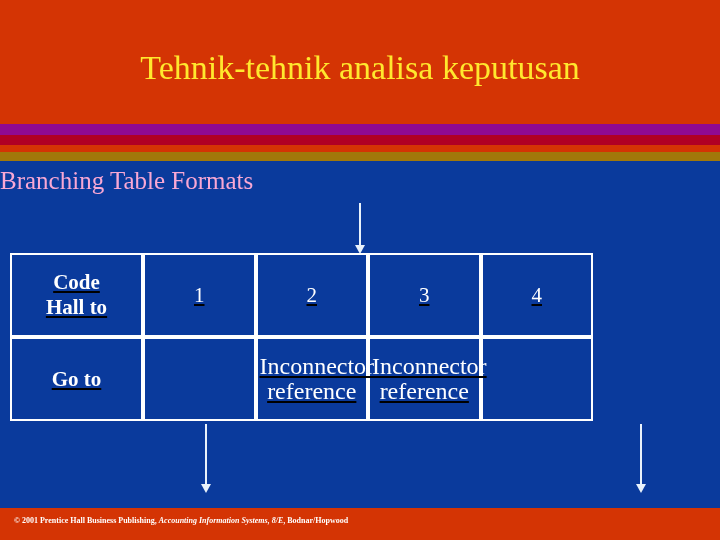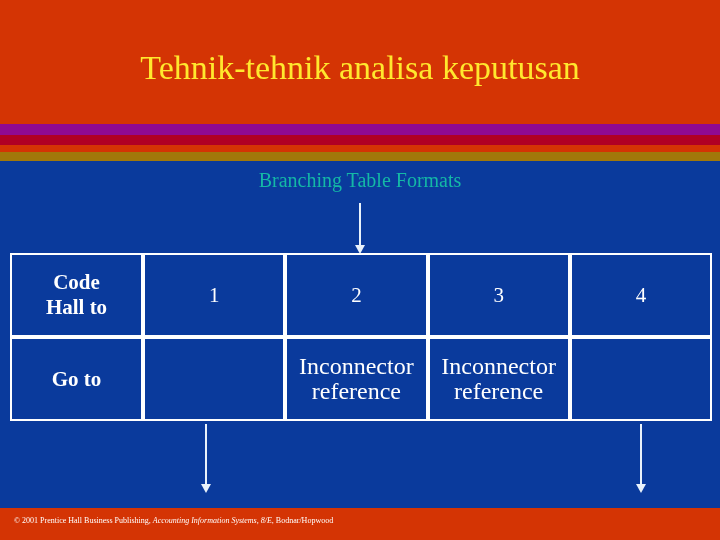--- a/index.html
+++ b/index.html
@@ -51,24 +51,23 @@
     position: absolute;
     left: 0; top: 161px;
     width: 720px; height: 347px;
     background: #0a3a9c;
   }
 
   .subtitle {
     position: absolute;
     left: 0; top: 165px;
     width: 720px;
-    text-align: center;
-    font-size: 20px;
+    font-size: 25px;
     line-height: 31px;
-    color: #14b8a6;
+    color: #f9a8d4;
     white-space: nowrap;
   }
 
   
   .arrow {
     position: absolute;
   }
   .arrow .shaft {
     position: absolute;
     left: 0; top: 0;
@@ -93,24 +92,25 @@
   #arrow-bottom-left .head  { top: 60px; }
   
   #arrow-bottom-right      { left: 640px; top: 424px; }
   #arrow-bottom-right .shaft { height: 60px; }
   #arrow-bottom-right .head  { top: 60px; }
 
   
   .branch-table {
     position: absolute;
     left: 10px; top: 253px;
-    width: 702px;
+    width: 583px;
     border-collapse: separate;
     border-spacing: 0;
     table-layout: fixed;
+    text-decoration: underline;
   }
   .branch-table td {
     border: 2px solid #ffffff;
     color: #ffffff;
     text-align: center;
     vertical-align: middle;
     padding: 0 2px;
   }
   .branch-table tr { height: 84px; }
   .label-cell {
@@ -136,20 +136,21 @@
     width: 720px; height: 32px;
     background: #d43404;
   }
   .footer-text {
     position: absolute;
     left: 14px; top: 515px;
     font-size: 8px;
     line-height: 11px;
     color: #ffffff;
     white-space: nowrap;
+    font-weight: bold;
   }
   .footer-text .ital { font-style: italic; }
   .page-number {
     position: absolute;
     right: 16px; top: 540px;
     font-size: 17px;
     line-height: 17px;
     color: #d9bb6a;
     letter-spacing: 1px;
     white-space: nowrap;

